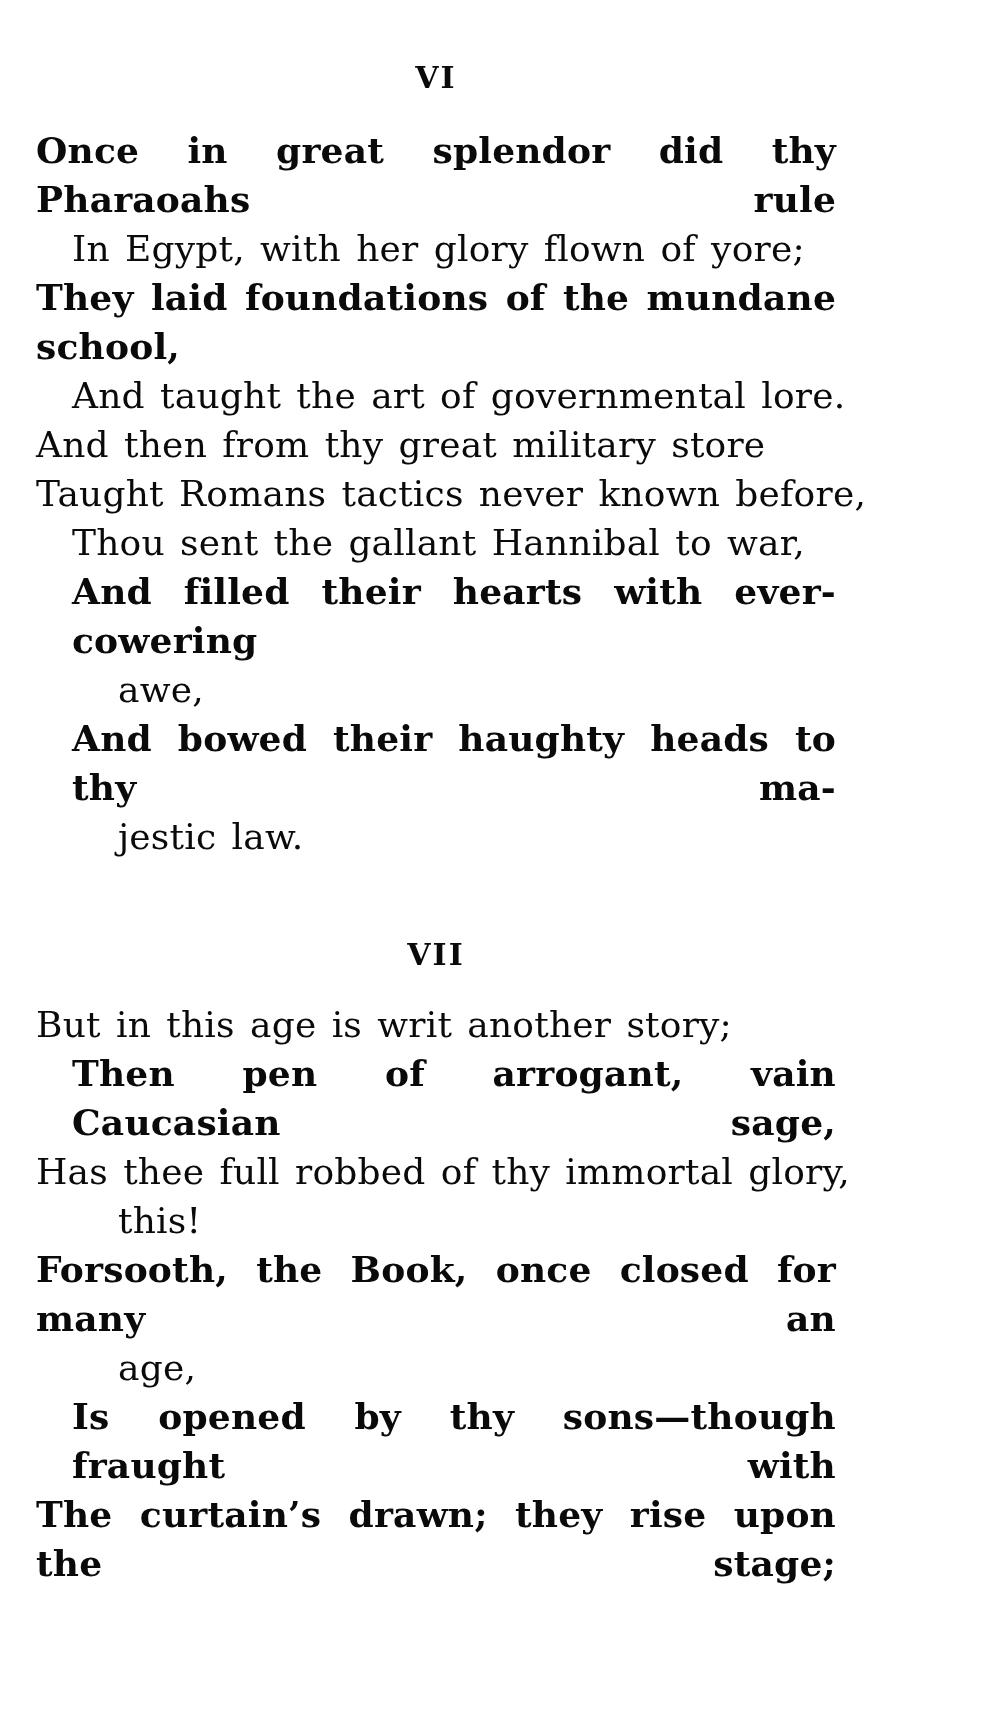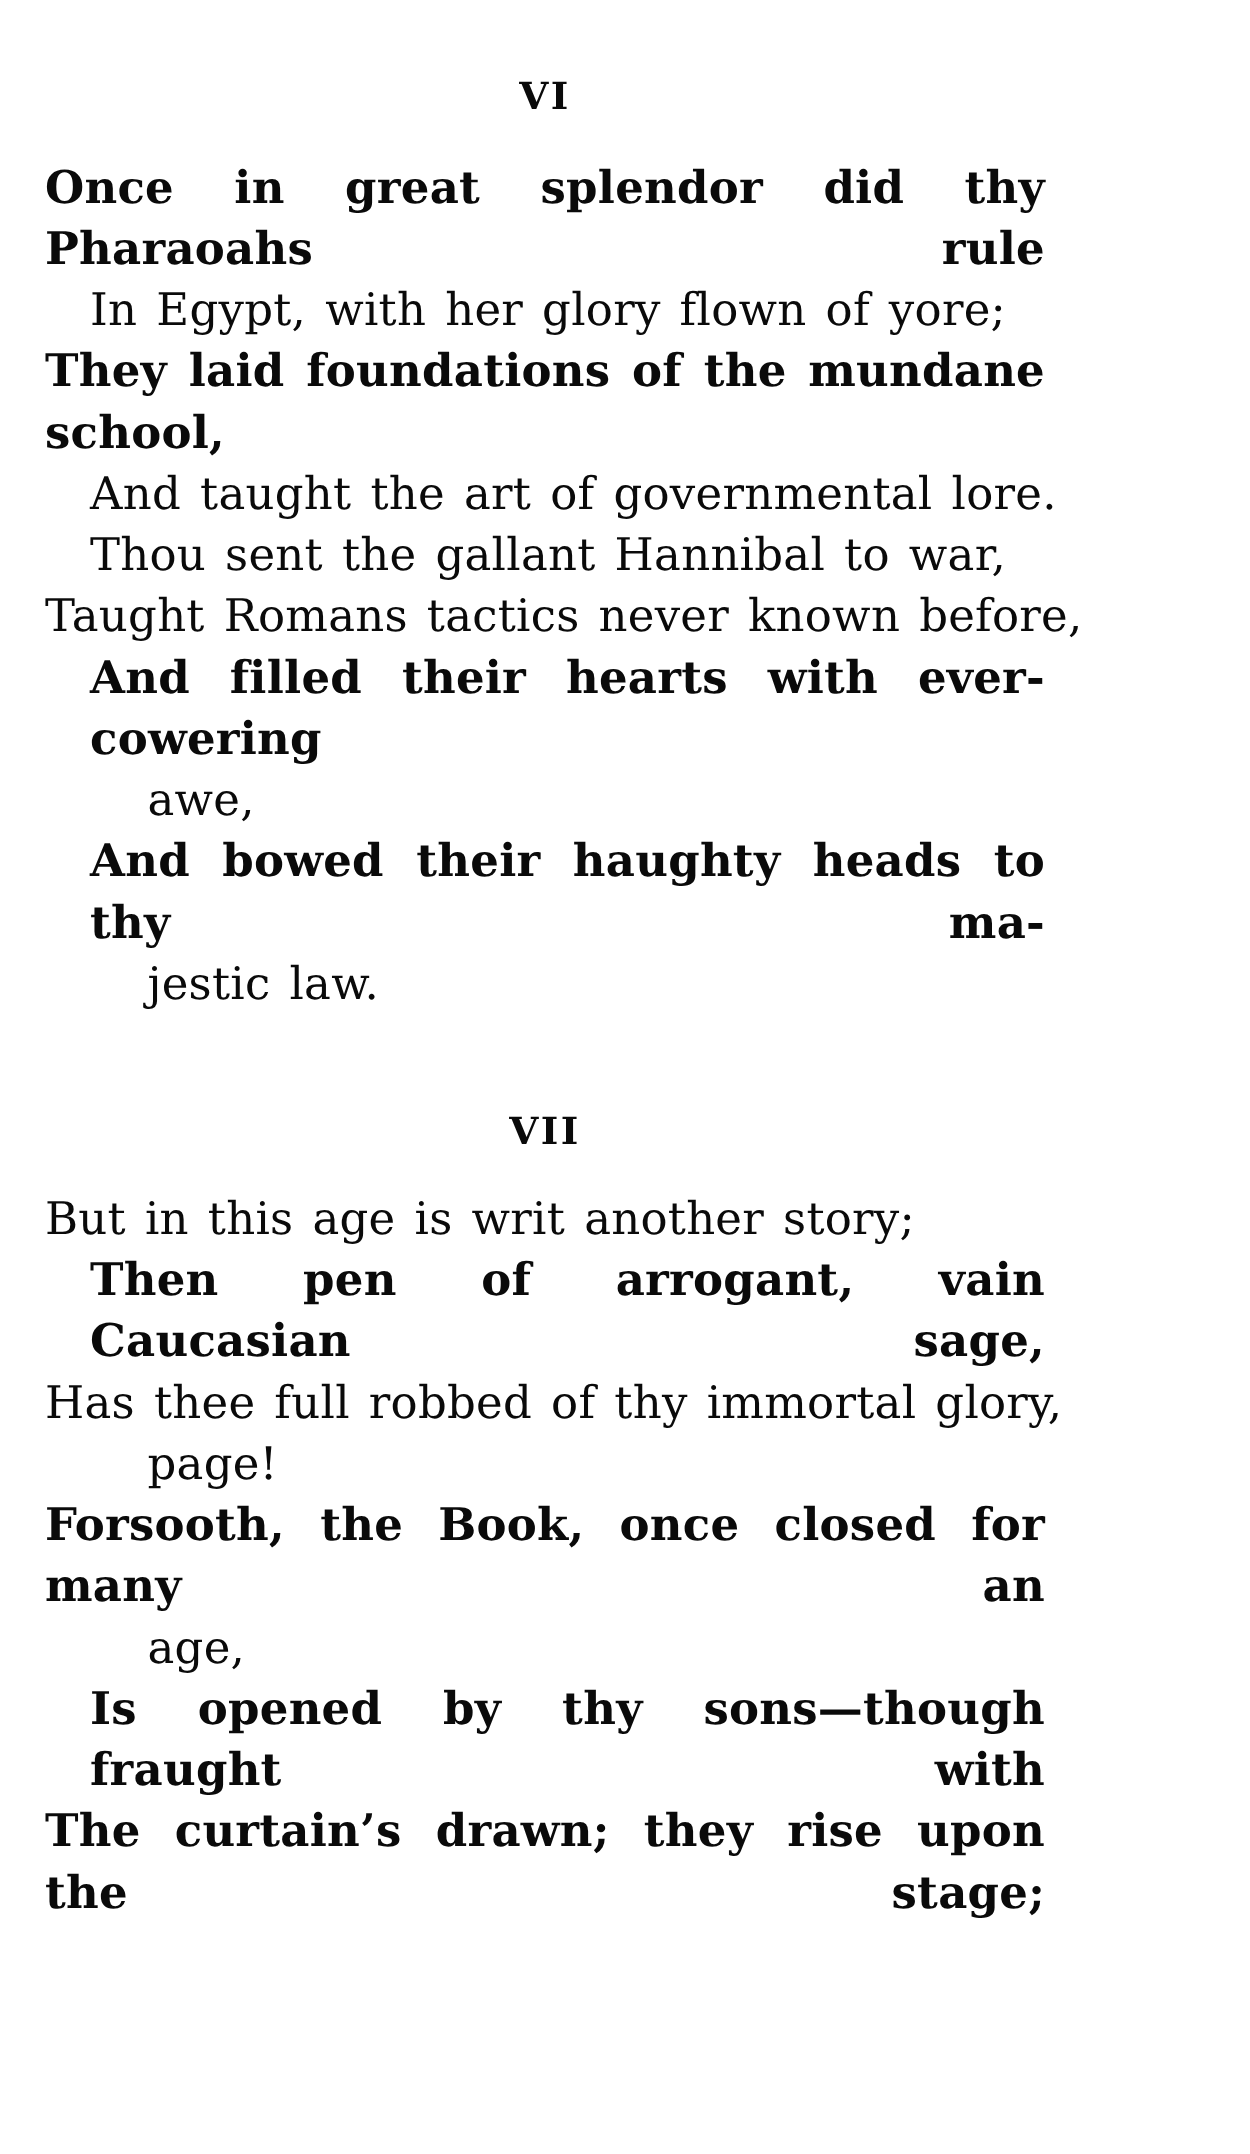--- a/index.html
+++ b/index.html
@@ -60,35 +60,36 @@
 
 <div class="page">
 
   <h2 class="numeral">VI</h2>
 
   <div class="stanza">
     <div class="line just">Once in great splendor did thy Pharaoahs rule</div>
     <div class="line i1">In Egypt, with her glory flown of yore;</div>
     <div class="line just">They laid foundations of the mundane school,</div>
     <div class="line i1">And taught the art of governmental lore.</div>
+    <div class="line">And then from thy great military store</div>
+    <div class="line">Taught Romans tactics never known before,</div>
     <div class="line i1">Thou sent the gallant Hannibal to war,</div>
-    <div class="line">Taught Romans tactics never known before,</div>
     <div class="line i1 just">And filled their hearts with ever-cowering</div>
     <div class="line i2">awe,</div>
     <div class="line i1 just">And bowed their haughty heads to thy ma-</div>
     <div class="line i2">jestic law.</div>
   </div>
 
   <h2 class="numeral second">VII</h2>
 
   <div class="stanza second">
     <div class="line">But in this age is writ another story;</div>
     <div class="line i1 just">Then pen of arrogant, vain Caucasian sage,</div>
     <div class="line">Has thee full robbed of thy immortal glory,</div>
-    <div class="line i2">page!</div>
+    <div class="line i2">this!</div>
     <div class="line just">Forsooth, the Book, once closed for many an</div>
     <div class="line i2">age,</div>
     <div class="line i1 just">Is opened by thy sons—though fraught with</div>
     <div class="line just">The curtain’s drawn; they rise upon the stage;</div>
 
   </div>
 
 </div>
 
 </body></html>

